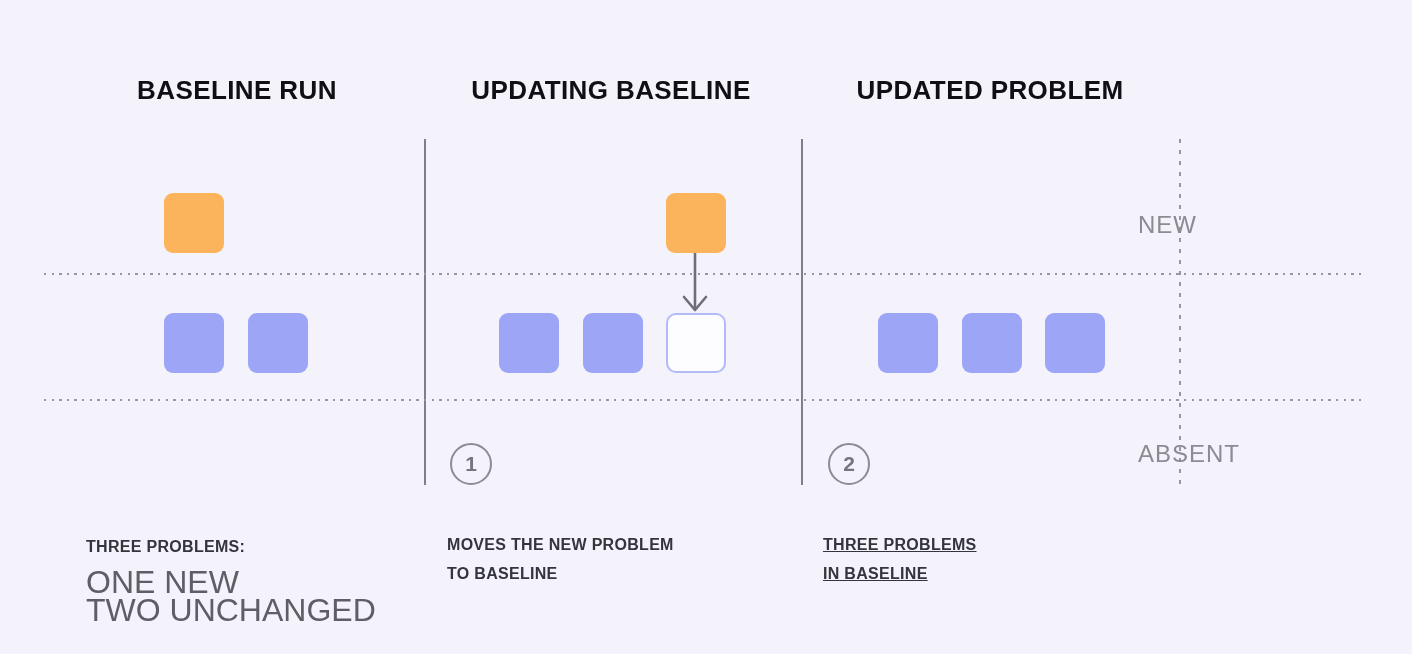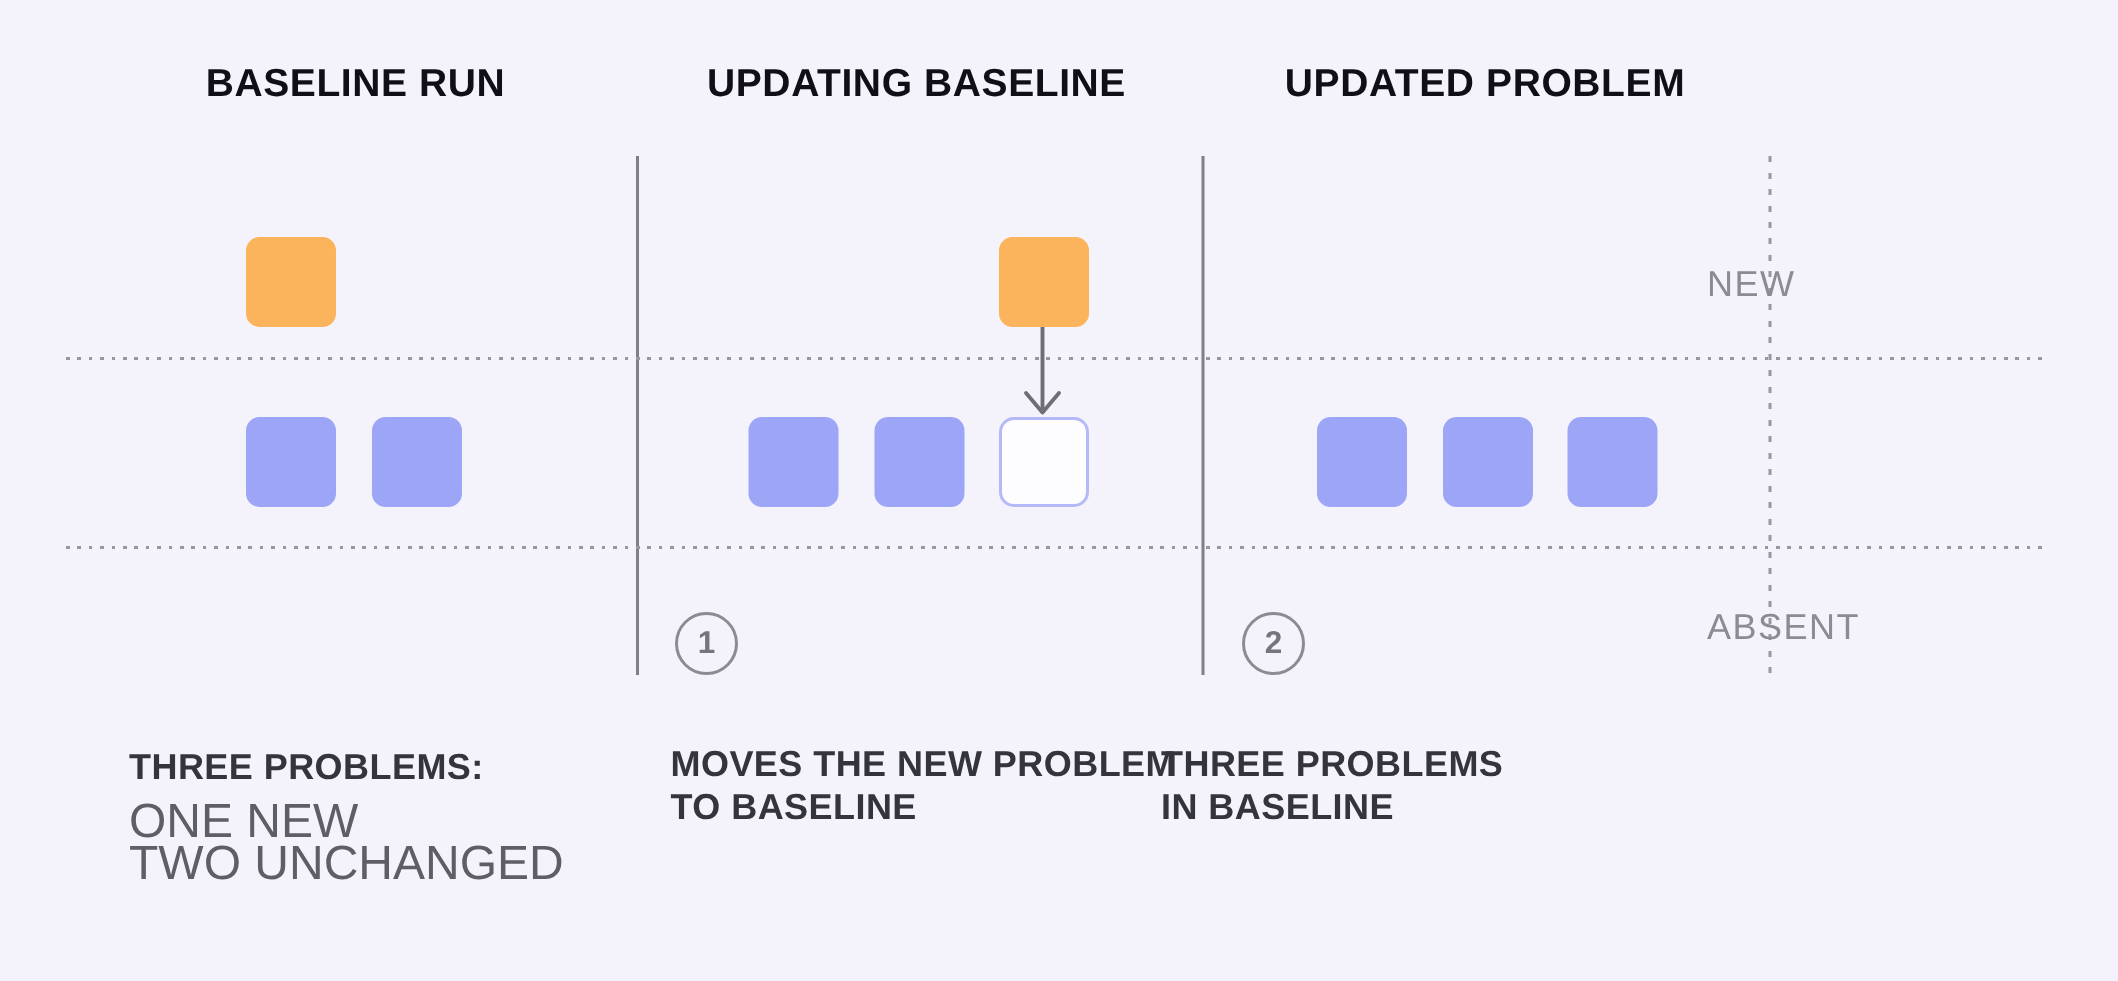--- a/index.html
+++ b/index.html
@@ -1,21 +1,21 @@
 <!DOCTYPE html>
 <html style="--background: #F4F3FB; --orange: #FBB45B; --purple: #9DA5F7; --ghost-border: #B3BAF7; --ghost-fill: #FDFDFF; --line-gray: #7F7F87; --dotted-gray: #97979F; --dark-text: #0F0F15; --caption-dark: #33343C; --caption-gray: #5E5E66; --row-label-gray: #8B8B93; --step-number-gray: #75757D; --arrow-gray: #6E6E76;"><head>
 <meta charset="utf-8">
 <style>
   html,body{margin:0;padding:0;}
   body{
     width:1412px;height:654px;position:relative;overflow:hidden;
     background:var(--background,#F4F3FB);
     font-family:"Liberation Sans", sans-serif;
   }
-  .stage{position:absolute;inset:0;}
+  .stage{position:absolute;inset:0;margin-top:35px;}
 
   
   .col-header{
     position:absolute;top:40px;transform:translateX(-50%);
     font-size:26px;font-weight:800;letter-spacing:.4px;
     color:var(--dark-text,#0F0F15);white-space:nowrap;
   }
   .h1{left:237px}.h2{left:611px}.h3{left:990px}
 
   
@@ -71,26 +71,26 @@
   .step-circle{
     position:absolute;top:408px;width:42px;height:42px;border-radius:50%;
     border:2px solid var(--row-label-gray,#8B8B93);box-sizing:border-box;
     display:flex;align-items:center;justify-content:center;
     font-size:21px;font-weight:700;color:var(--step-number-gray,#75757D);
   }
   .sc1{left:450px}.sc2{left:828px}
 
   
   .caption-title{
-    position:absolute;font-size:24px;font-weight:700;letter-spacing:.3px;
+    position:absolute;font-size:16px;font-weight:700;letter-spacing:.3px;
     color:var(--caption-dark,#33343C);white-space:pre-line;line-height:29px;
   }
   .cap1{left:86px;top:497px;}
   .cap2{left:447px;top:495px;}
-  .cap3{left:774px;top:495px;}
+  .cap3{left:823px;top:495px;text-decoration:underline;}
   .caption-sub{
     position:absolute;left:86px;top:533px;
     font-size:32px;font-weight:400;color:var(--caption-gray,#5E5E66);
     line-height:28px;white-space:pre-line;
   }
 </style>
 </head>
 <body>
 
 <div class="stage">

